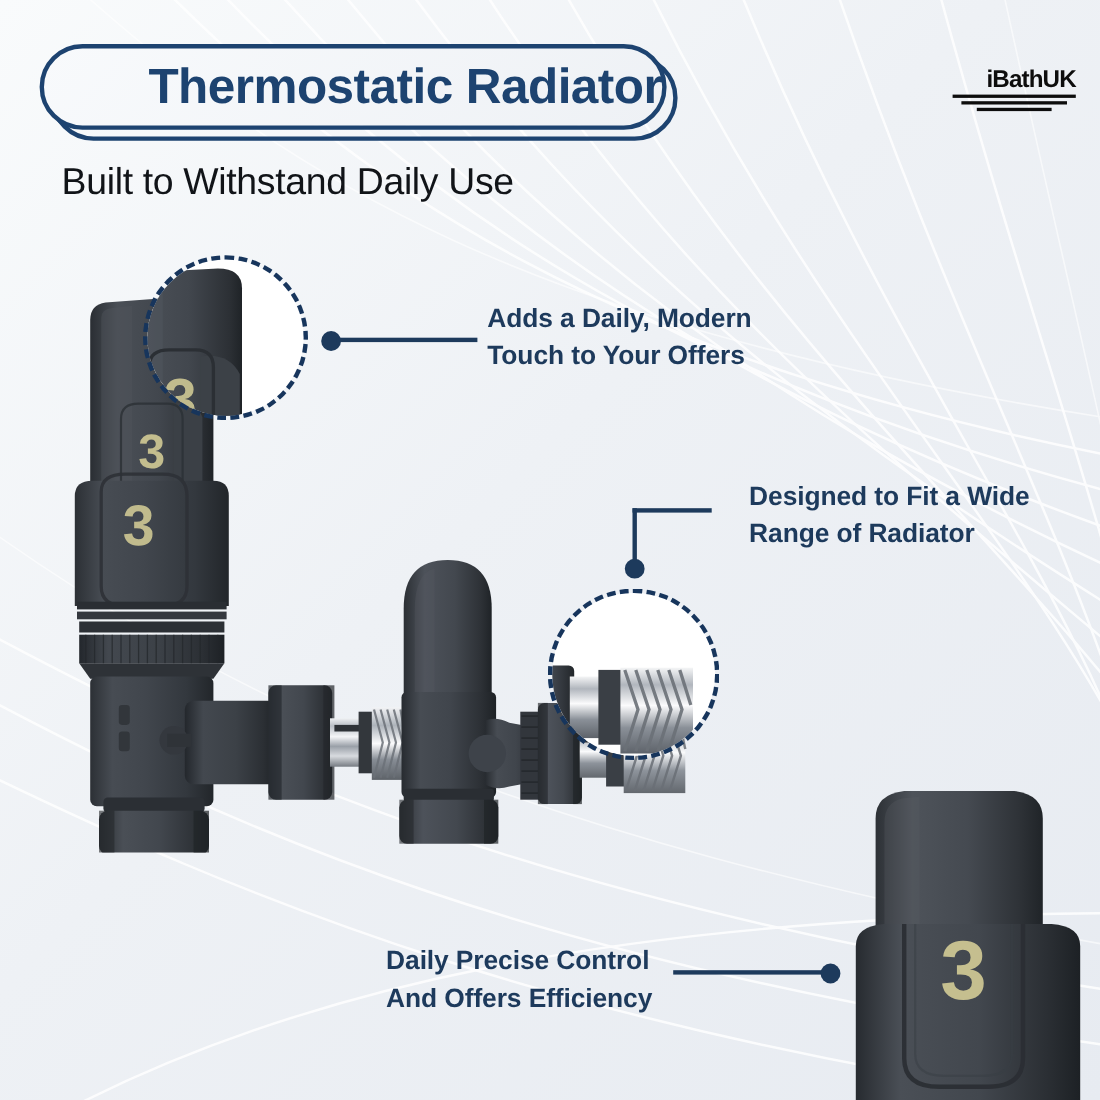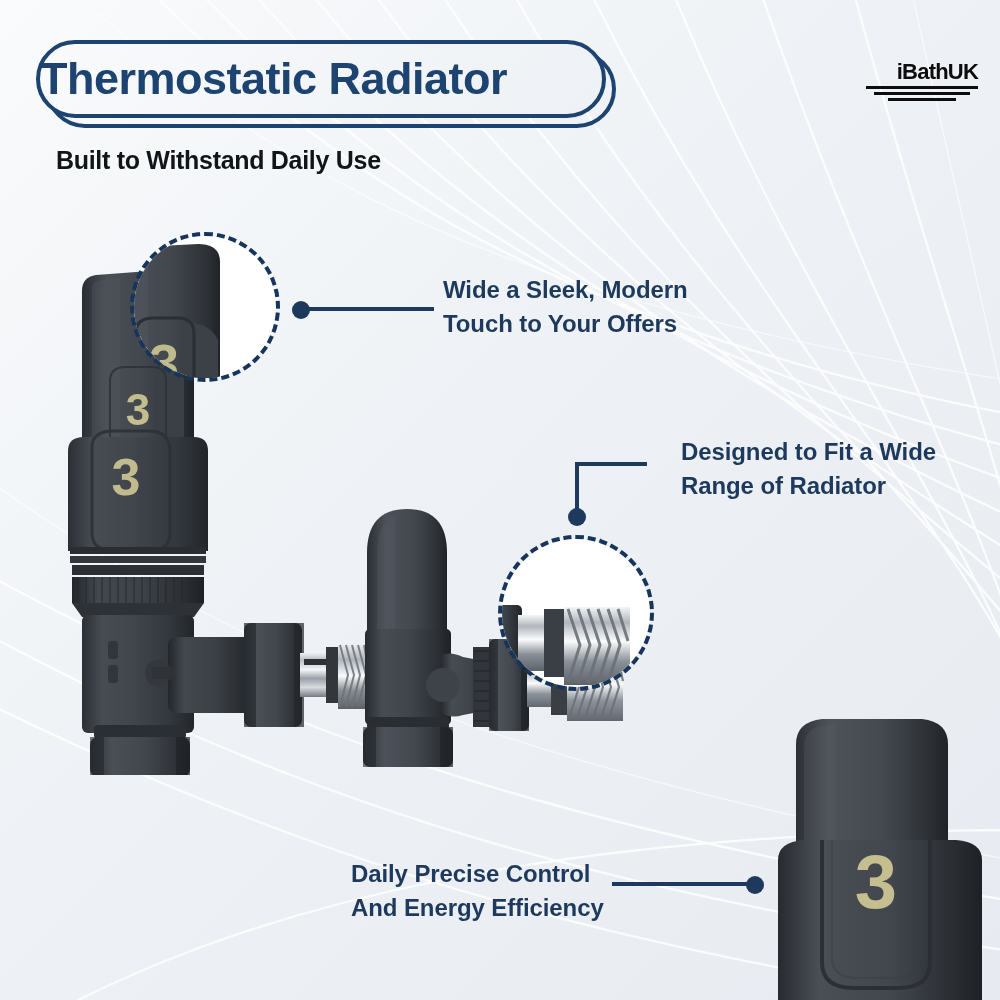--- a/index.html
+++ b/index.html
@@ -51,35 +51,35 @@
     left: 0px;
     top: 0px;
     width: 570px;
     height: 78px;
     border: 4px solid #1d4370;
     border-radius: 44px;
     box-sizing: border-box;
     background: linear-gradient(135deg, #f8fafc 0%, #eef1f5 100%);
     display: flex;
     align-items: center;
-    justify-content: flex-start;
+    justify-content: flex-end;
   }
   #main-title {
     font-size: 45px;
     font-weight: bold;
     color: #1d4370;
     letter-spacing: -0.5px;
     white-space: nowrap;
   }
   #subtitle {
     position: absolute;
     left: 56px;
     top: 146px;
-    font-size: 25px;
-    font-weight: bold;
+    font-size: 34px;
+    font-weight: normal;
     color: #111418;
     letter-spacing: -0.3px;
     white-space: nowrap;
     text-align: right;
   }
 
   
   #logo {
     position: absolute;
     right: 22px;
@@ -508,36 +508,36 @@
       </g>
     </svg>
   </div>
   <div class="magnifier" id="magnifier-2"></div>
 
   <div class="connector" id="connector-1">
     <div class="conn-dot"></div>
     <div class="conn-line"></div>
   </div>
   <div class="callout-text" id="callout-1-text">
-    <div>Wide a Sleek, Modern</div>
+    <div>Adds a Daily, Modern</div>
     <div>Touch to Your Offers</div>
   </div>
 
   <div class="connector" id="connector-2">
     <div class="conn-line conn-v"></div>
     <div class="conn-line conn-h"></div>
     <div class="conn-dot"></div>
   </div>
   <div class="callout-text" id="callout-2-text">
     <div>Designed to Fit a Wide</div>
     <div>Range of Radiator</div>
   </div>
 
   <div class="connector" id="connector-3">
     <div class="conn-line"></div>
     <div class="conn-dot"></div>
   </div>
   <div class="callout-text" id="callout-3-text">
     <div>Daily Precise Control</div>
-    <div>And Energy Efficiency</div>
+    <div>And Offers Efficiency</div>
   </div>
 
 </div>
 
 </body></html>

